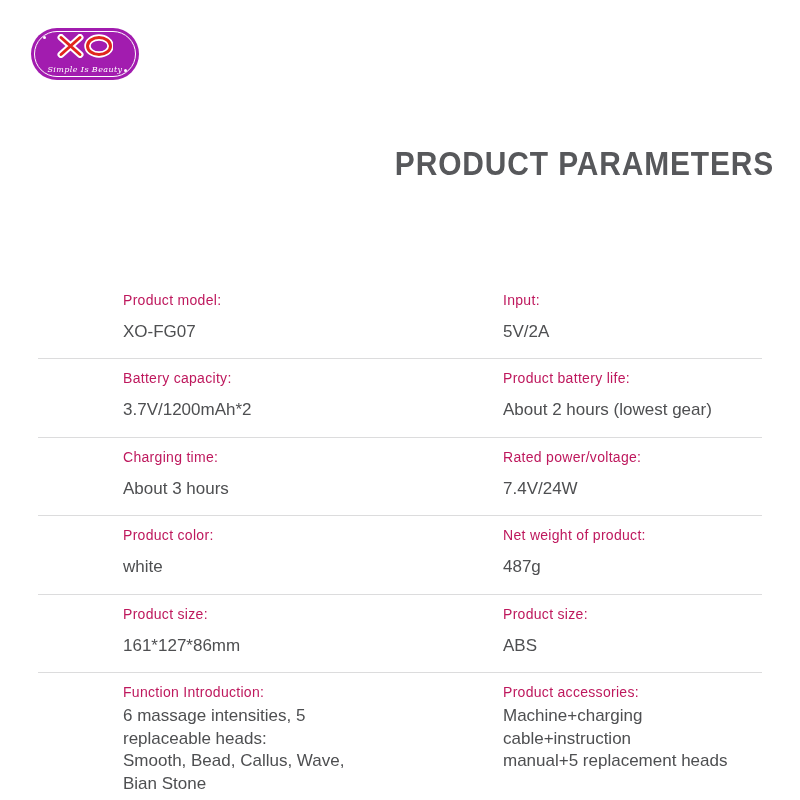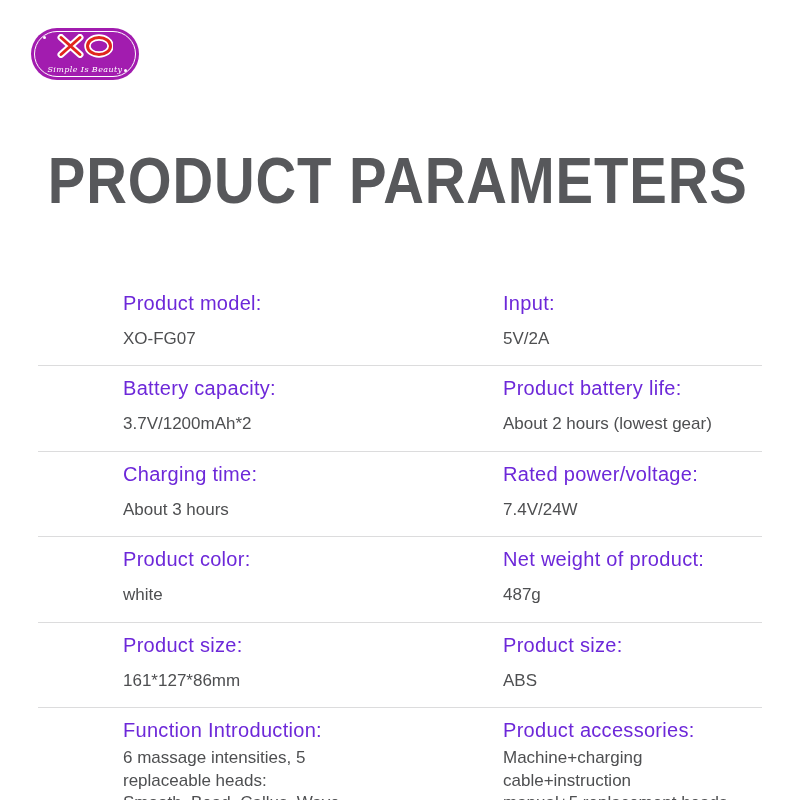--- a/index.html
+++ b/index.html
@@ -13,31 +13,31 @@
   .logo-inner { position:absolute; inset:3px; border:1.5px solid #ffffff; border-radius:23px; }
   .logo-dot { position:absolute; width:3px; height:3px; border-radius:50%; background:#ffffff; }
   .logo-dot.tl { left:12px; top:8px; }
   .logo-dot.br { right:12px; bottom:8px; }
   .xo-mark { position:absolute; top:6px; left:50%; transform:translateX(-50%); }
   .tagline { position:absolute; bottom:6px; left:0; width:100%; text-align:center;
              color:#ffffff; font-size:8px; font-style:italic; letter-spacing:.4px;
              font-family:"DejaVu Serif", serif; }
 
   
-  .page-title { position:absolute; top:144px; left:0; width:800px; text-align:left;
-                font-size:64px; font-weight:bold; color:#57585b; white-space:nowrap; }
+  .page-title { position:absolute; top:144px; left:0; width:800px; text-align:right;
+                font-size:34px; font-weight:bold; color:#57585b; white-space:nowrap; }
   .page-title span { display:inline-block; transform:scaleX(.88); letter-spacing:1px; }
 
   
   .param-table { position:absolute; top:281px; left:38px; width:724px; }
   .p-row { display:grid; grid-template-columns:1fr 1fr;
            border-bottom:1px solid #dcdcdd; padding:11px 0 15px; }
   .p-cell.left  { padding-left:85px; padding-right:20px; }
   .p-cell.right { padding-left:103px; padding-right:10px; }
-  .p-label { font-size:20px; color:#6d28d9; letter-spacing:.3px; }
+  .p-label { font-size:14px; color:#be185d; letter-spacing:.3px; }
   .p-value { font-size:17px; color:#4e4f51; margin-top:13px; line-height:1.32;
              white-space:pre-line; }
   .p-row.tight { padding-bottom:21px; }
   .p-row.tight .p-value { margin-top:5px; }
 </style>
 </head>
 <body>
 
 <div class="stage">
 

